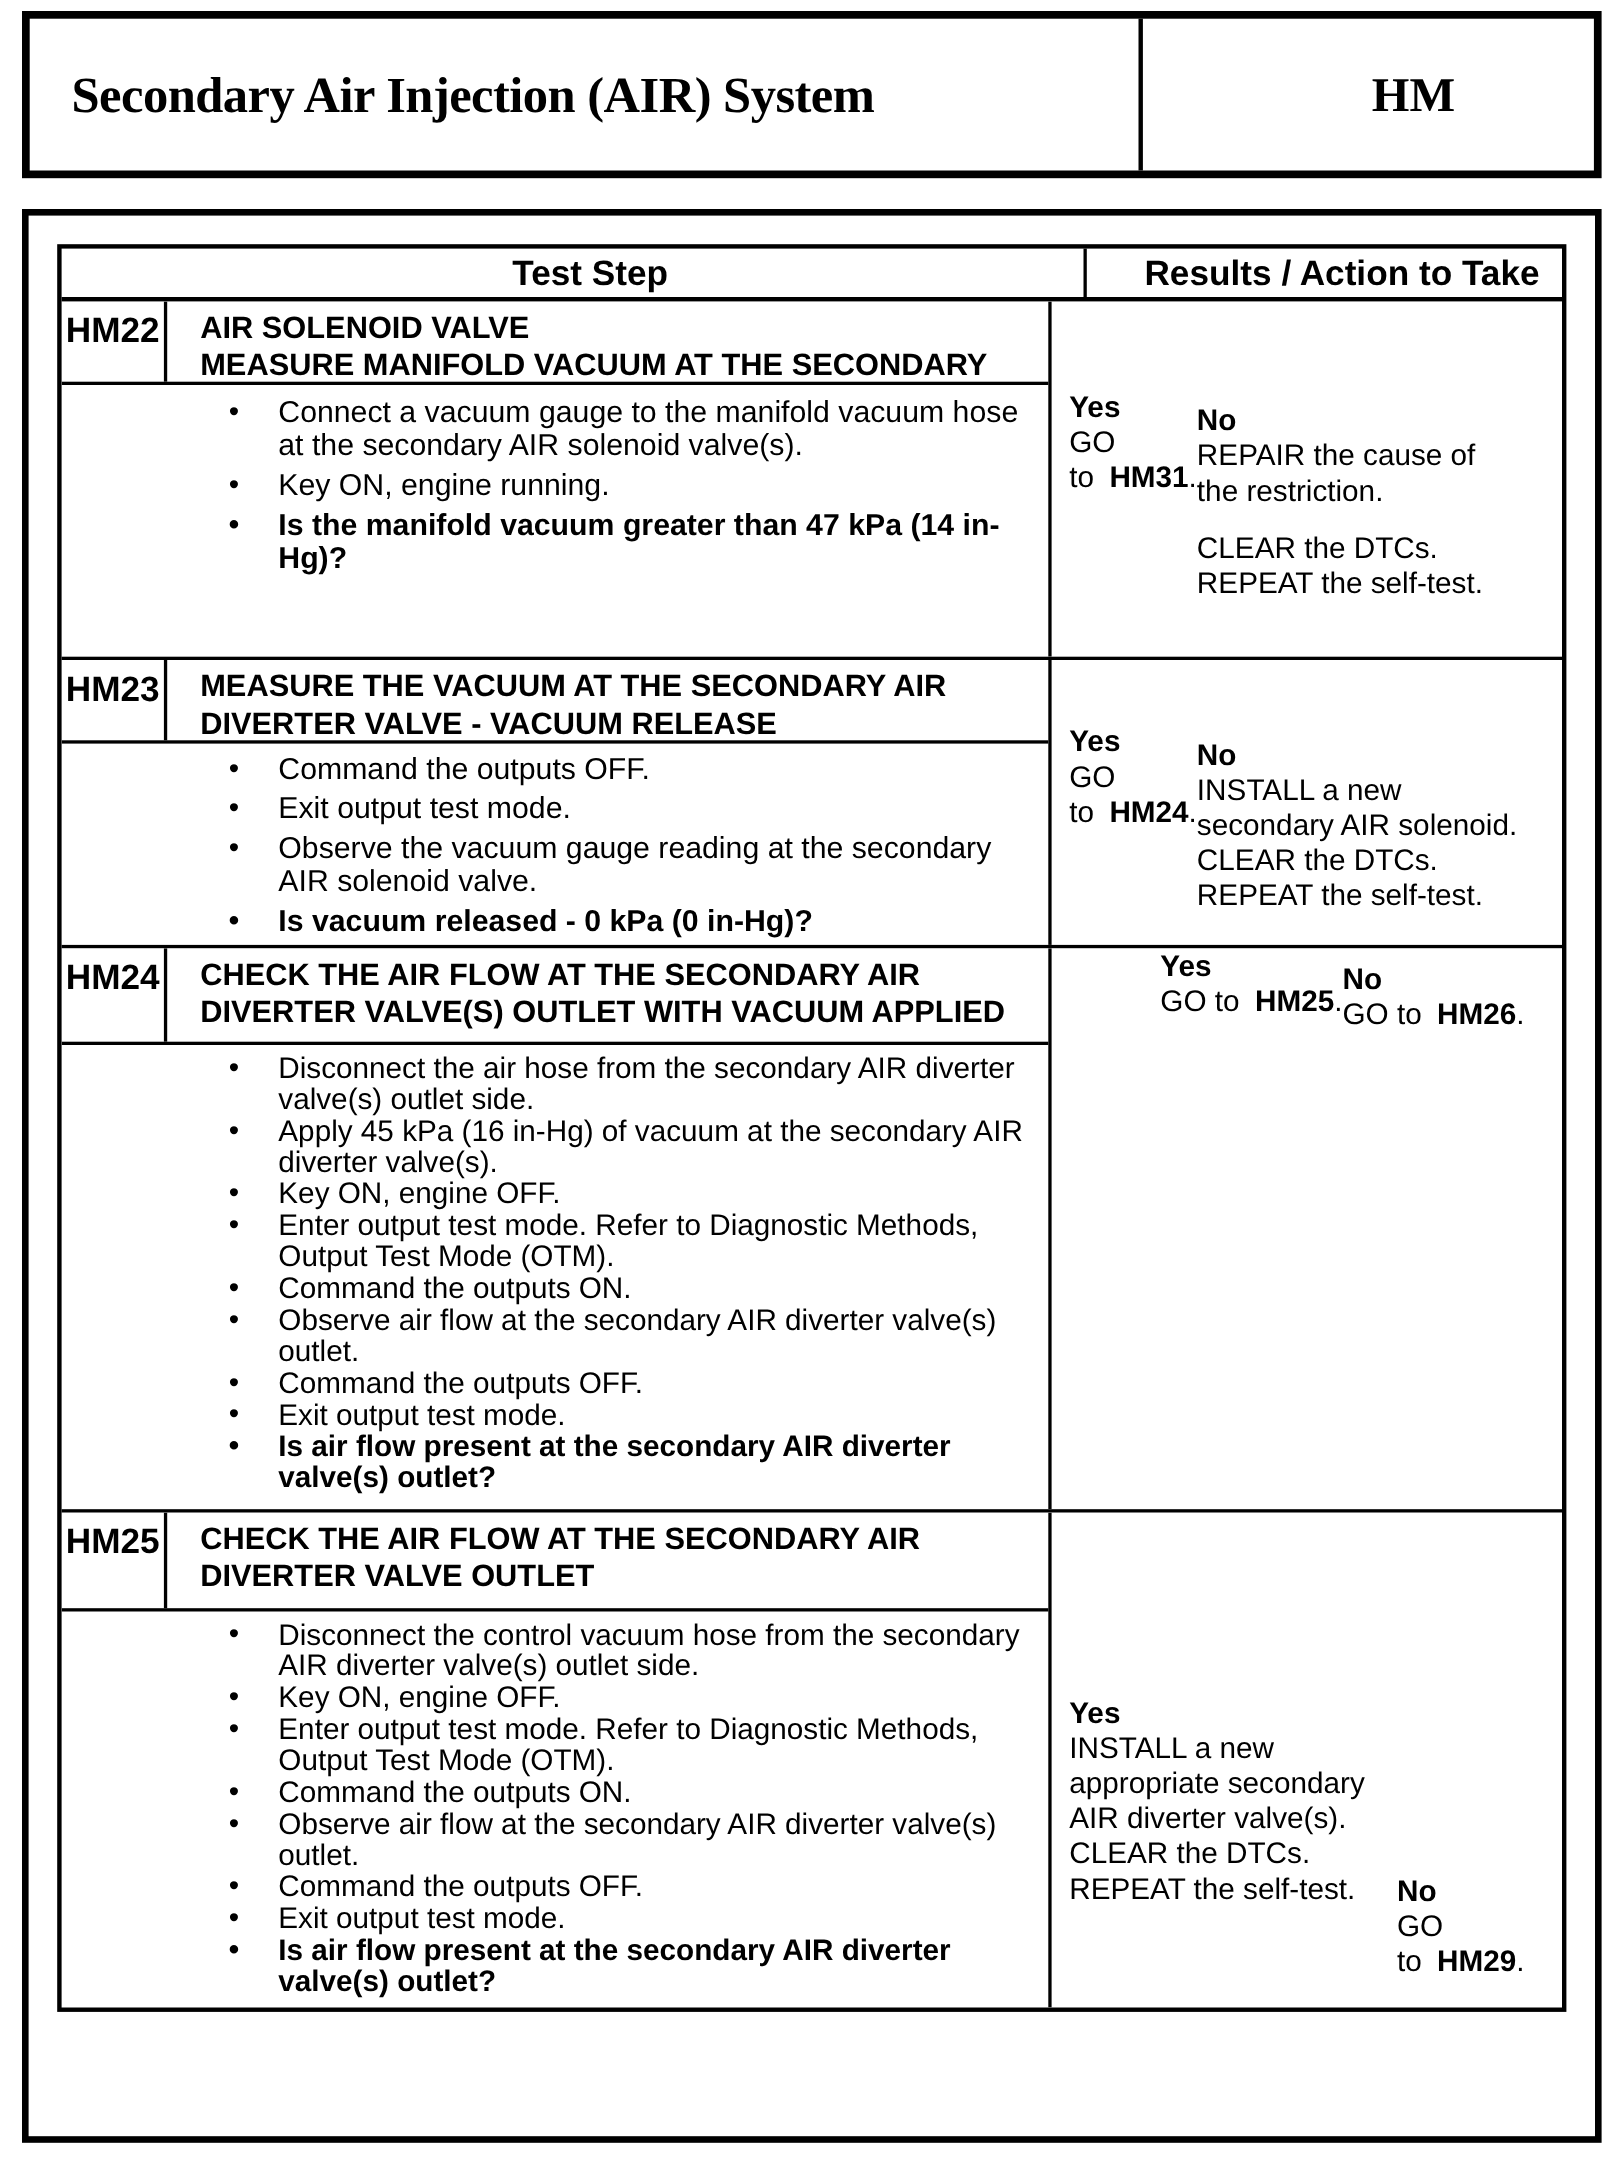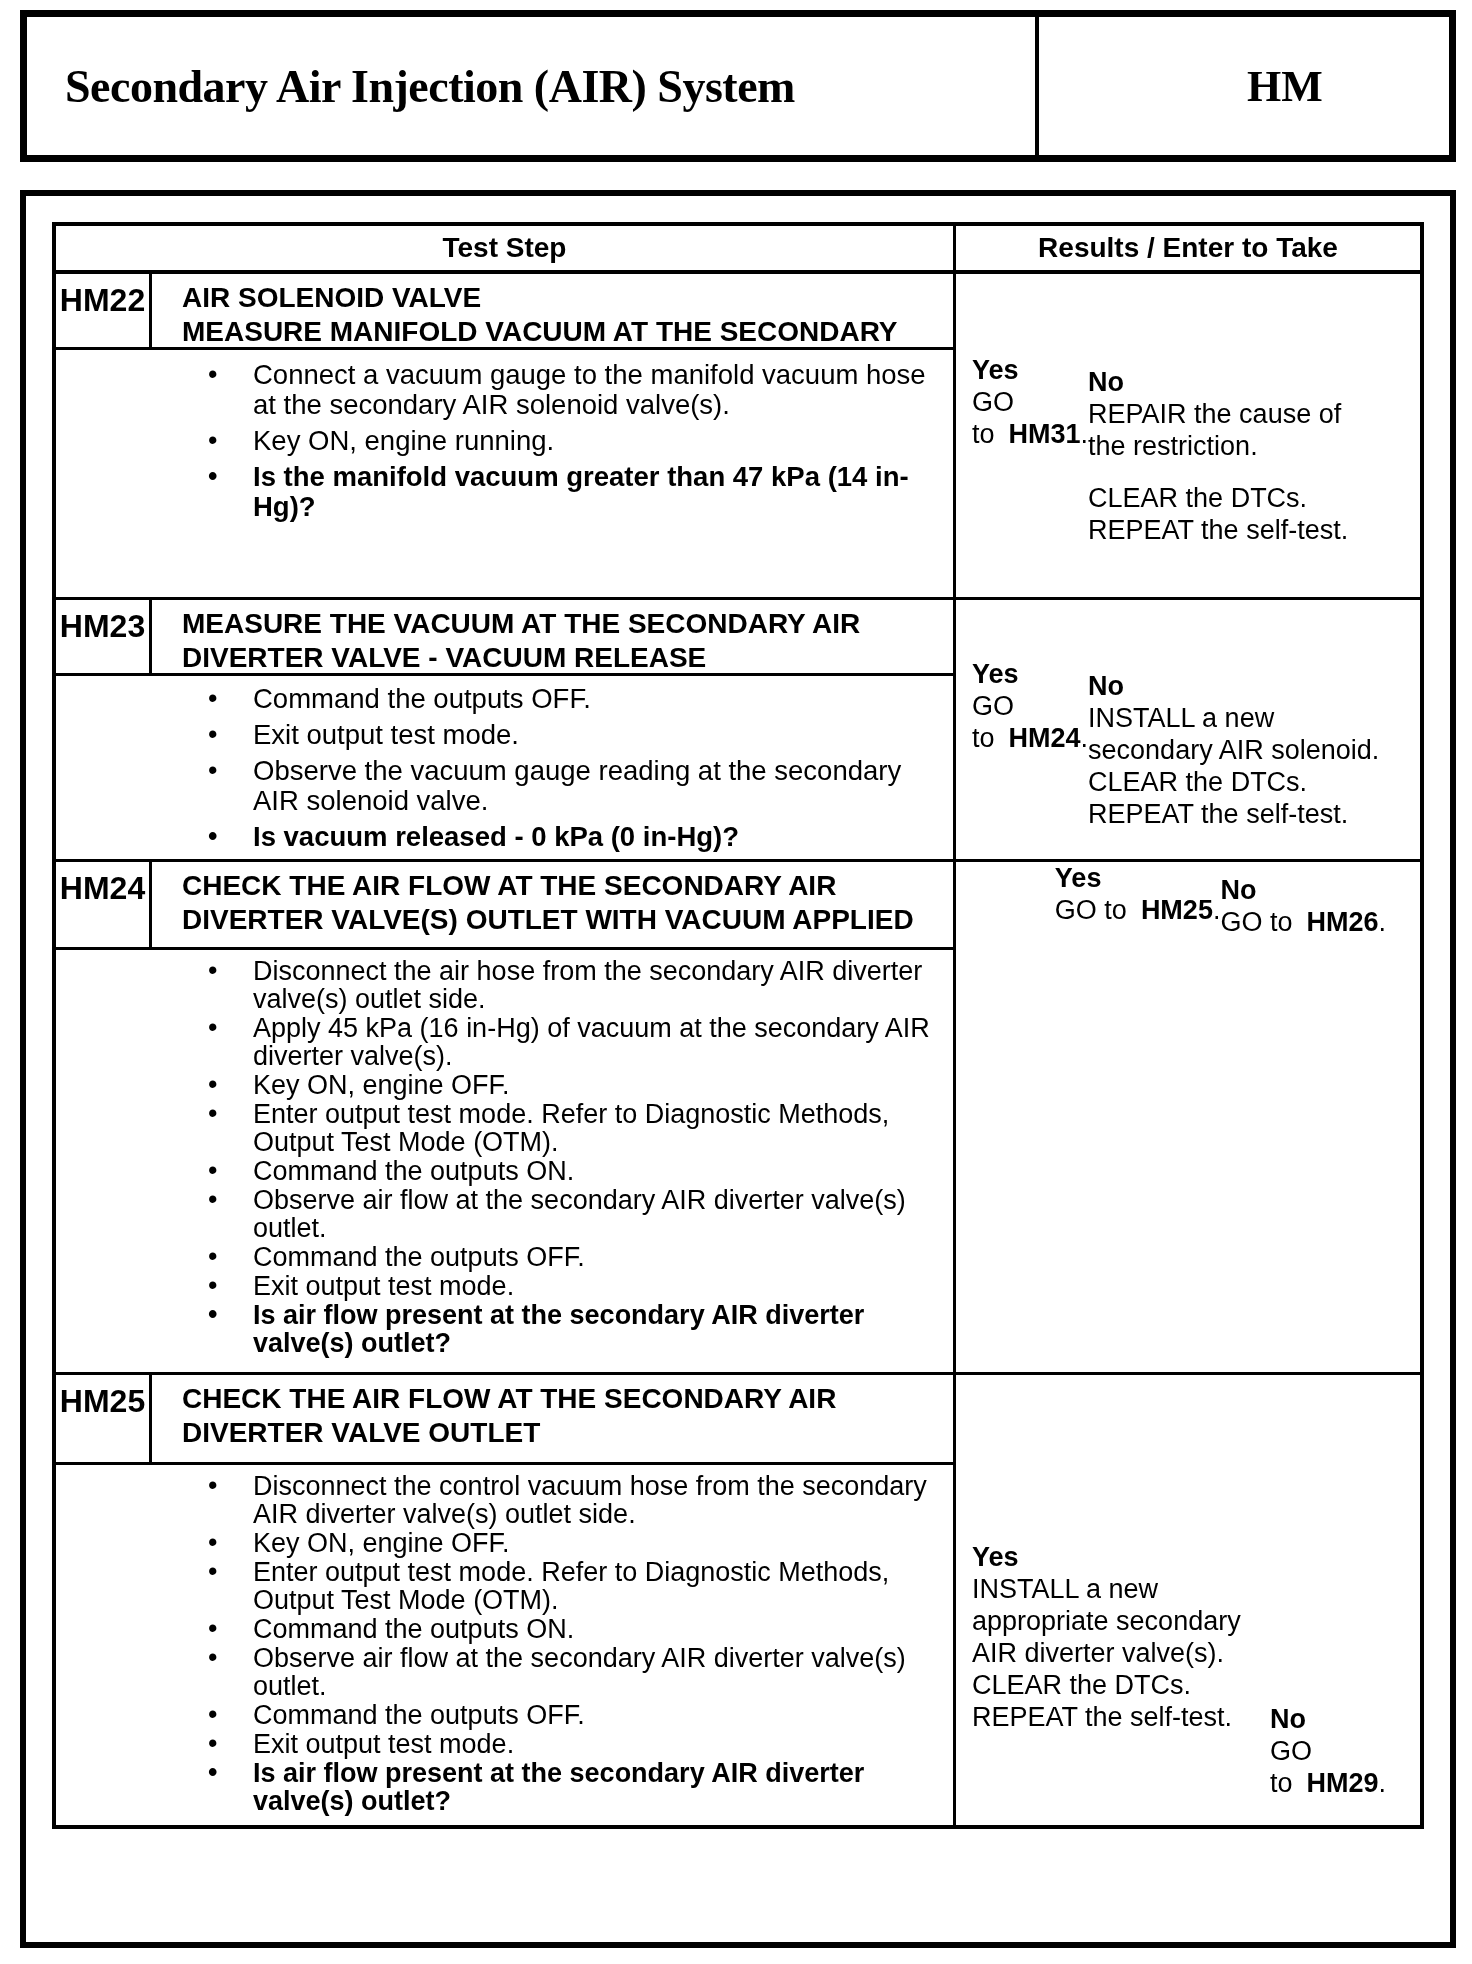--- a/index.html
+++ b/index.html
@@ -19,21 +19,21 @@
                 font-size:44px;}
 
   
   .outer-box{position:absolute;left:20px;top:190px;width:1436px;height:1758px;
              border:6px solid #000;}
   .inner-table{position:absolute;left:26px;top:26px;width:1372px;border:4px solid #000;
                background:#fff;}
 
   
   .thead{display:flex;height:48px;border-bottom:4px solid #000;}
-  .th{display:flex;align-items:center;justify-content:center;font-weight:bold;font-size:28px;}
+  .th{display:flex;align-items:center;justify-content:center;font-weight:bold;font-size:32px;margin-left:32px;}
   .th-left{width:900px;border-right:3px solid #000;}
   .th-right{flex:1;}
 
   
   .trow{display:flex;border-bottom:3px solid #000;overflow:hidden;}
   .trow:last-child{border-bottom:none;}
   .r0{height:326px}.r1{height:262px}.r2{height:513px}.r3{height:450px}
 
   .row-left{width:900px;border-right:3px solid #000;display:flex;flex-direction:column;}
   .row-title{display:flex;border-bottom:3px solid #000;}
@@ -80,21 +80,21 @@
     <div class="header-right">
       <span class="section-code">HM</span>
     </div>
   </div>
 
   <div class="outer-box">
     <div class="inner-table">
 
       <div class="thead">
         <div class="th th-left">Test Step</div>
-        <div class="th th-right">Results / Enter to Take</div>
+        <div class="th th-right">Results / Action to Take</div>
       </div>
 
       <div class="trow r0">
         <div class="row-left">
           <div class="row-title">
             <div class="row-id">HM22</div>
             <div class="row-title-text">
               <div>AIR SOLENOID VALVE</div>
               <div>MEASURE MANIFOLD VACUUM AT THE SECONDARY</div>
             </div>

